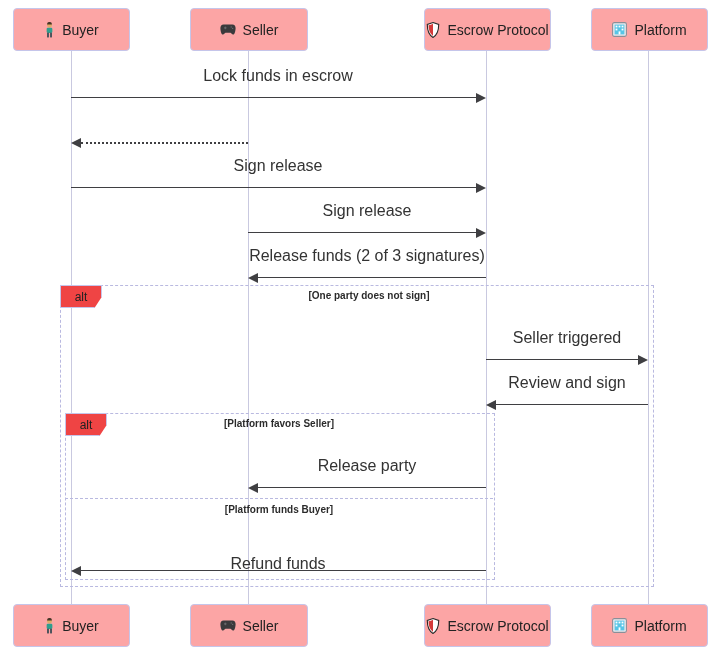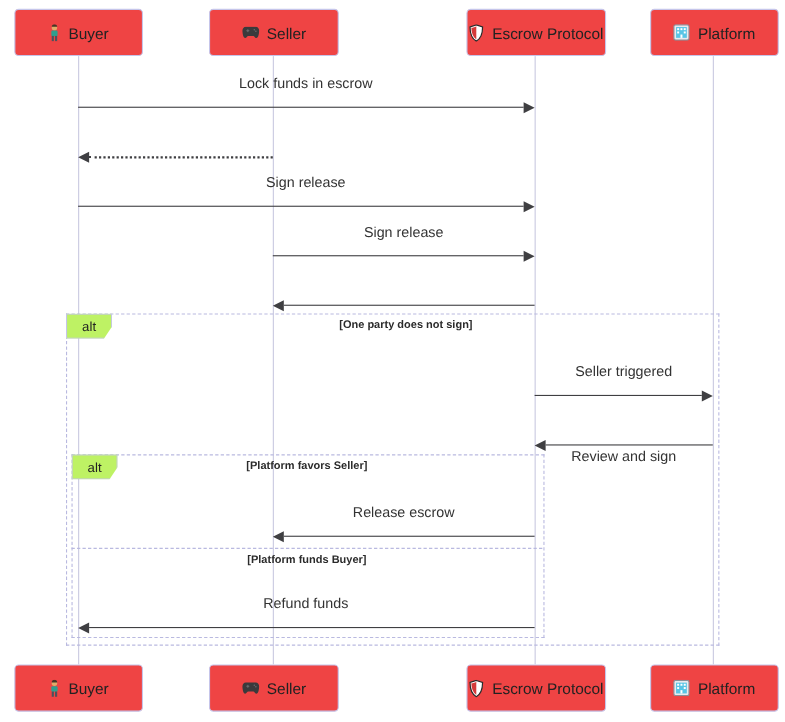--- a/index.html
+++ b/index.html
@@ -3,46 +3,46 @@
 <meta charset="utf-8">
 <style>
   html,body { margin:0; padding:0; background:#ffffff; }
   body { font-family: "Liberation Sans", "DejaVu Sans", sans-serif; color:#333; }
   #canvas { position:relative; width:714px; height:656px; background:#ffffff; overflow:hidden; }
 
   .lifeline { position:absolute; top:51px; height:553px; width:1px; background:#c9c9e0; }
 
   .actor {
     position:absolute; height:41px; box-sizing:content-box;
-    background:#ef4444; border:1px solid #c5c5ea; border-radius:4px;
+    background:#fca5a5; border:1px solid #c5c5ea; border-radius:4px;
     display:flex; align-items:center; justify-content:center; gap:7px;
     font-size:14px; color:#222;
   }
   .actor svg { flex:0 0 auto; display:block; }
 
   .msg-label {
     position:absolute; transform:translateX(-50%);
-    font-size:13px; line-height:16px; color:#333; white-space:nowrap;
+    font-size:16px; line-height:16px; color:#333; white-space:nowrap;
   }
   .cond-label {
     position:absolute; transform:translateX(-50%);
     font-size:10px; line-height:16px; font-weight:600; color:#2b2b2b; white-space:nowrap;
   }
 
   .line { position:absolute; height:0; border-top:1.6px solid #3f3f42; }
   .line.dotted { border-top:2px dotted #3f3f42; }
 
   .ah { position:absolute; width:0; height:0; border-top:5px solid transparent; border-bottom:5px solid transparent; }
   .ah.right { border-left:10px solid #3f3f42; }
   .ah.left  { border-right:10px solid #3f3f42; }
 
   .frame { position:absolute; border:1px dashed #b9b9e0; }
   .frame-tab {
     position:absolute; width:40px; height:21px;
-    background:#bef264; border:1px solid #c5c5ea;
+    background:#ef4444; border:1px solid #c5c5ea;
     clip-path: polygon(0 0, 100% 0, 100% 50%, 82% 100%, 0 100%);
     display:flex; align-items:center; justify-content:center;
     font-size:12px; color:#222;
   }
   .divider { position:absolute; height:0; border-top:1px dashed #b9b9e0; }
 </style>
 </head>
 <body>
 
 <div id="canvas">
@@ -112,47 +112,48 @@
   <div class="ah left" style="left:71px; top:138px;"></div>
 
   <div class="msg-label" style="left:278px; top:158px;">Sign release</div>
   <div class="line" style="left:71px; top:187px; width:405px;"></div>
   <div class="ah right" style="left:476px; top:183px;"></div>
 
   <div class="msg-label" style="left:367px; top:203px;">Sign release</div>
   <div class="line" style="left:248px; top:232px; width:228px;"></div>
   <div class="ah right" style="left:476px; top:228px;"></div>
 
+  <div class="msg-label" style="left:367px; top:248px;">Release funds (2 of 3 signatures)</div>
   <div class="line" style="left:258px; top:277px; width:228px;"></div>
   <div class="ah left" style="left:248px; top:273px;"></div>
 
   <div class="frame" style="left:60px; top:285px; width:592px; height:300px;"></div>
   <div class="frame-tab" style="left:60px; top:285px;">alt</div>
   <div class="cond-label" style="left:369px; top:288px;">[One party does not sign]</div>
 
   <div class="msg-label" style="left:567px; top:330px;">Seller triggered</div>
   <div class="line" style="left:486px; top:359px; width:152px;"></div>
   <div class="ah right" style="left:638px; top:355px;"></div>
 
-  <div class="msg-label" style="left:567px; top:375px;margin-top:32px;">Review and sign</div>
+  <div class="msg-label" style="left:567px; top:375px;">Review and sign</div>
   <div class="line" style="left:496px; top:404px; width:152px;"></div>
   <div class="ah left" style="left:486px; top:400px;"></div>
 
   <div class="frame" style="left:65px; top:413px; width:428px; height:165px;"></div>
   <div class="frame-tab" style="left:65px; top:413px;">alt</div>
   <div class="cond-label" style="left:279px; top:416px;">[Platform favors Seller]</div>
 
-  <div class="msg-label" style="left:367px; top:458px;">Release escrow</div>
+  <div class="msg-label" style="left:367px; top:458px;">Release party</div>
   <div class="line" style="left:258px; top:487px; width:228px;"></div>
   <div class="ah left" style="left:248px; top:483px;"></div>
 
   <div class="divider" style="left:65px; top:498px; width:428px;"></div>
   <div class="cond-label" style="left:279px; top:502px;">[Platform funds Buyer]</div>
 
-  <div class="msg-label" style="left:278px; top:541px;">Refund funds</div>
+  <div class="msg-label" style="left:278px; top:556px;">Refund funds</div>
   <div class="line" style="left:81px; top:570px; width:405px;"></div>
   <div class="ah left" style="left:71px; top:566px;"></div>
 
   <div class="actor" style="left:13px; top:604px; width:115px;">
     <span>
       <svg width="11" height="16" viewBox="0 0 12 17">
         <circle cx="6" cy="3.2" r="2.7" fill="#e0ac69"></circle>
         <path d="M3.3 2.4 a2.7 2.7 0 0 1 5.4 0 z" fill="#473527"></path>
         <rect x="2.9" y="6.1" width="6.2" height="5.6" rx="1.2" fill="#2f9e8e"></rect>
         <rect x="3.3" y="11.4" width="2.1" height="5.2" fill="#4a525b"></rect>

